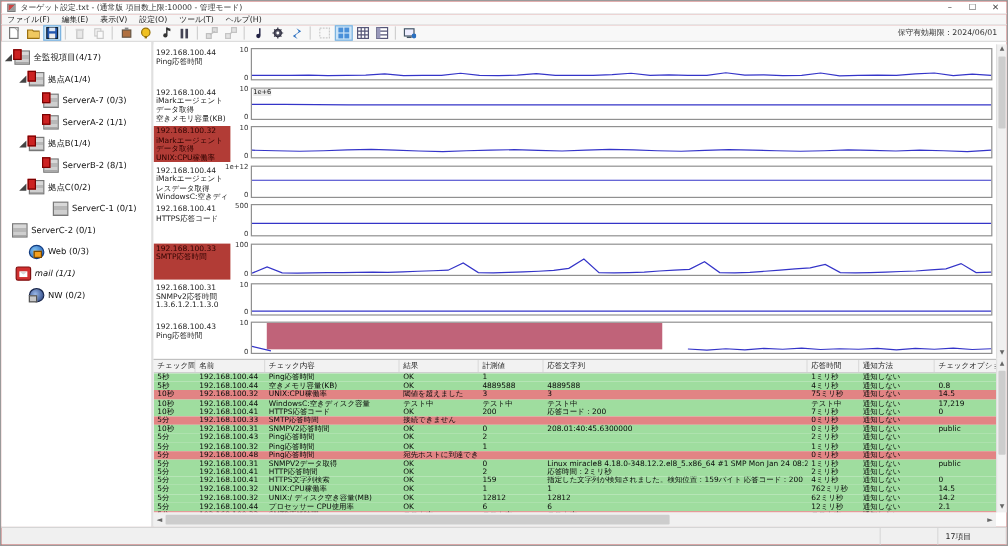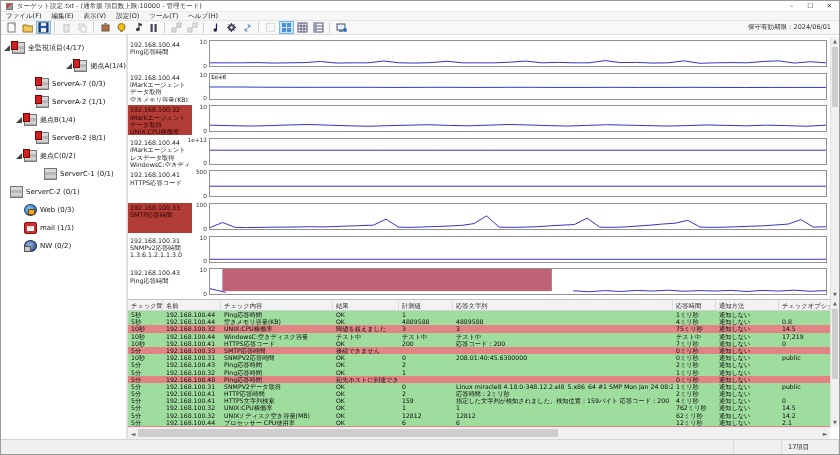--- a/index.html
+++ b/index.html
@@ -268,21 +268,21 @@
     <div class="tree-panel" id="tree">
         <div class="tree-item" style="padding-left: 2px;">
           <span class="tree-exp">
             <svg viewBox="0 0 8 8" width="8" height="8">
               <polygon points="7,1 7,7 1,7" fill="#444"></polygon>
             </svg>
           </span>
           <span class="ticon ticon-server alert"></span>
           <span class="tree-label">全監視項目(4/17)</span>
         </div>
-        <div class="tree-item" style="padding-left: 14px; justify-content: flex-end;">
+        <div class="tree-item" style="padding-left: 14px;">
           <span class="tree-exp">
             <svg viewBox="0 0 8 8" width="8" height="8">
               <polygon points="7,1 7,7 1,7" fill="#444"></polygon>
             </svg>
           </span>
           <span class="ticon ticon-server alert"></span>
           <span class="tree-label">拠点A(1/4)</span>
         </div>
         <div class="tree-item" style="padding-left: 26px;">
           <span class="tree-spacer"></span>
@@ -325,21 +325,21 @@
         <div class="tree-item" style="">
           <span class="tree-spacer"></span>
           <span class="ticon ticon-server"></span>
           <span class="tree-label">ServerC-2 (0/1)</span>
         </div>
         <div class="tree-item" style="padding-left: 14px;">
           <span class="tree-spacer"></span>
           <span class="ticon ticon-web"></span>
           <span class="tree-label">Web (0/3)</span>
         </div>
-        <div class="tree-item" style="padding-left: 14px;">
+        <div class="tree-item" style="padding-left: 3px; font-style: italic;">
           <span class="tree-spacer"></span>
           <span class="ticon ticon-mail"></span>
           <span class="tree-label">mail (1/1)</span>
         </div>
         <div class="tree-item" style="padding-left: 14px;">
           <span class="tree-spacer"></span>
           <span class="ticon ticon-nw"></span>
           <span class="tree-label">NW (0/2)</span>
         </div>
       </div>

